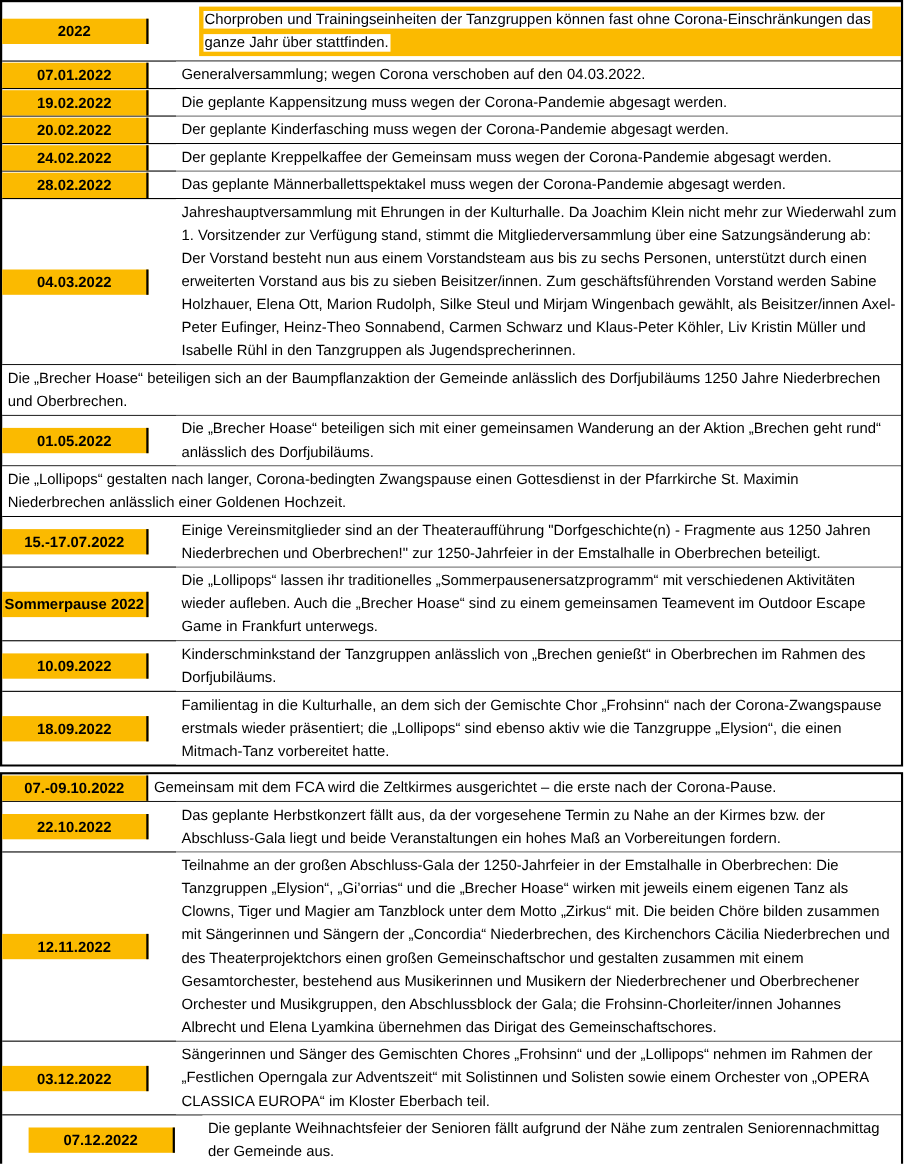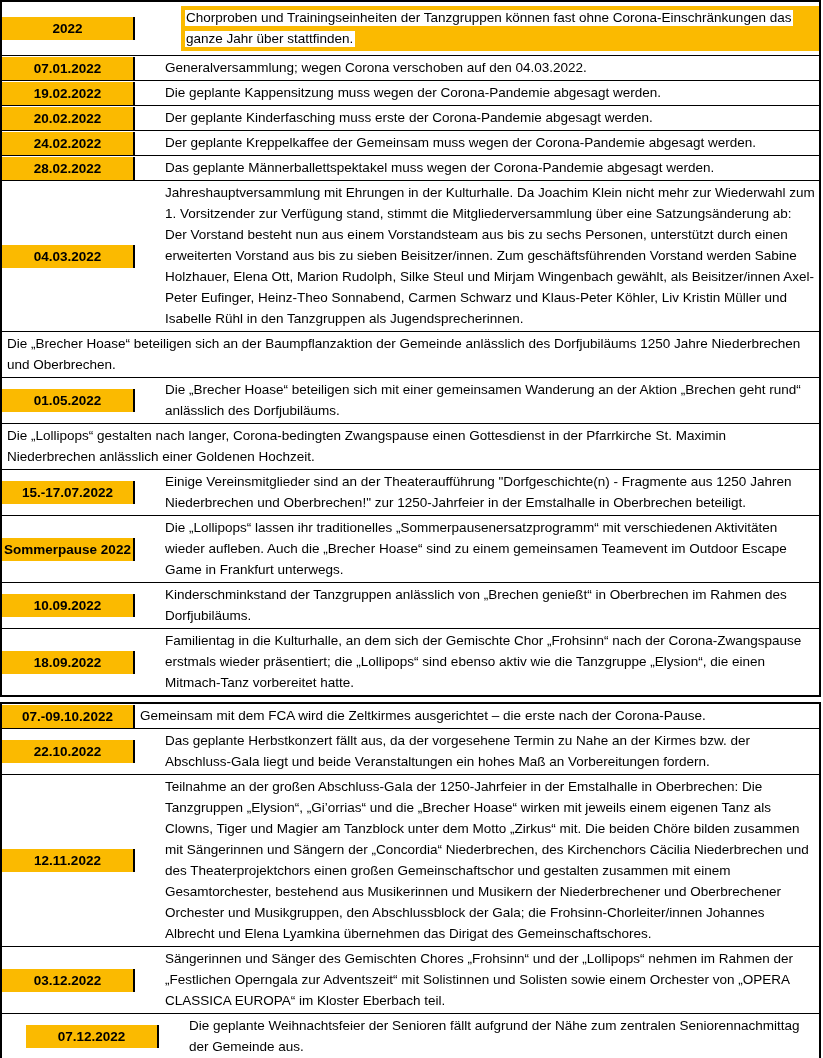--- a/index.html
+++ b/index.html
@@ -75,21 +75,21 @@
         <div class="row">
           <div class="date-cell">07.01.2022</div>
           <div class="text-cell"><span class="txt">Generalversammlung; wegen Corona verschoben auf den 04.03.2022.</span></div>
         </div>
         <div class="row">
           <div class="date-cell">19.02.2022</div>
           <div class="text-cell"><span class="txt">Die geplante Kappensitzung muss wegen der Corona-Pandemie abgesagt werden.</span></div>
         </div>
         <div class="row">
           <div class="date-cell">20.02.2022</div>
-          <div class="text-cell"><span class="txt">Der geplante Kinderfasching muss erste der Corona-Pandemie abgesagt werden.</span></div>
+          <div class="text-cell"><span class="txt">Der geplante Kinderfasching muss wegen der Corona-Pandemie abgesagt werden.</span></div>
         </div>
         <div class="row">
           <div class="date-cell">24.02.2022</div>
           <div class="text-cell"><span class="txt">Der geplante Kreppelkaffee der Gemeinsam muss wegen der Corona-Pandemie abgesagt werden.</span></div>
         </div>
         <div class="row">
           <div class="date-cell">28.02.2022</div>
           <div class="text-cell"><span class="txt">Das geplante Männerballettspektakel muss wegen der Corona-Pandemie abgesagt werden.</span></div>
         </div>
         <div class="row">

